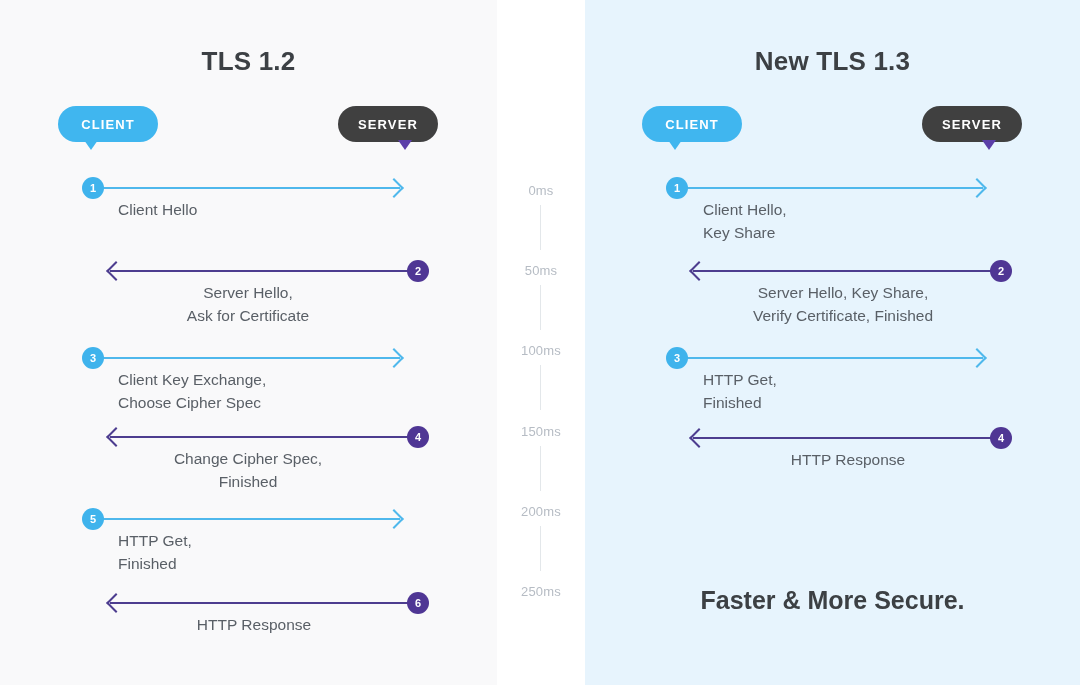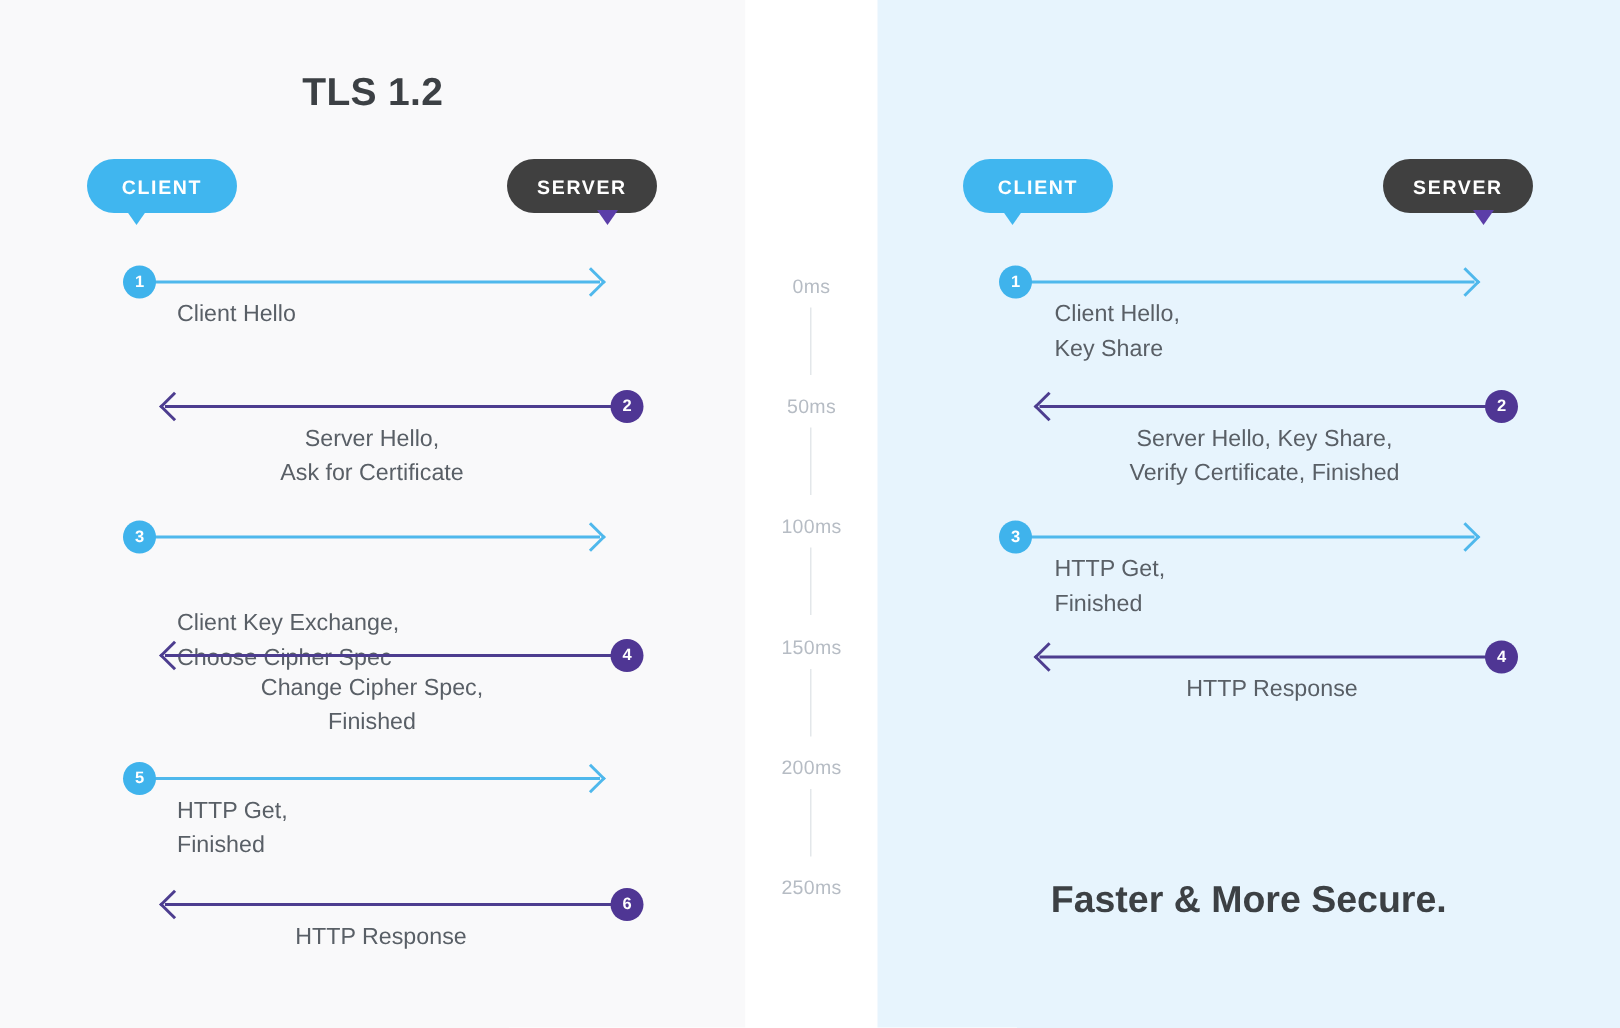--- a/index.html
+++ b/index.html
@@ -159,21 +159,21 @@
       <div class="label r" style="left:118px;top:281px;width:260px;">Server Hello,
 Ask for Certificate</div>
     </div>
 
     <div class="msg">
       <div class="arrow-wrap" style="left:93px;top:348px;width:307px;">
         <div class="arrow-line blue"></div>
         <div class="head right"></div>
         <div class="badge blue" style="left:-11px;">3</div>
       </div>
-      <div class="label l" style="left:118px;top:368px;width:290px;margin-top:36px;">Client Key Exchange,
+      <div class="label l" style="left:118px;top:368px;width:290px;">Client Key Exchange,
 Choose Cipher Spec</div>
     </div>
 
     <div class="msg">
       <div class="arrow-wrap" style="left:110px;top:427px;width:308px;">
         <div class="arrow-line purple"></div>
         <div class="head left"></div>
         <div class="badge purple" style="right:-11px;">4</div>
       </div>
       <div class="label r" style="left:118px;top:447px;width:260px;">Change Cipher Spec,
@@ -215,20 +215,21 @@
     <div class="tick-label" style="top:424px;">150ms</div>
     <div class="tick-line" style="top:446px;height:45px;"></div>
 
     <div class="tick-label" style="top:504px;">200ms</div>
     <div class="tick-line" style="top:526px;height:45px;"></div>
 
     <div class="tick-label" style="top:584px;">250ms</div>
   </div>
 
   <div class="panel panel-right">
+    <div class="panel-title">New TLS 1.3</div>
 
     <div class="pill client" style="left:57px;">
       <span>CLIENT</span>
       <span class="tail"></span>
     </div>
     <div class="pill server" style="left:337px;">
       <span>SERVER</span>
       <span class="tail"></span>
     </div>
 

